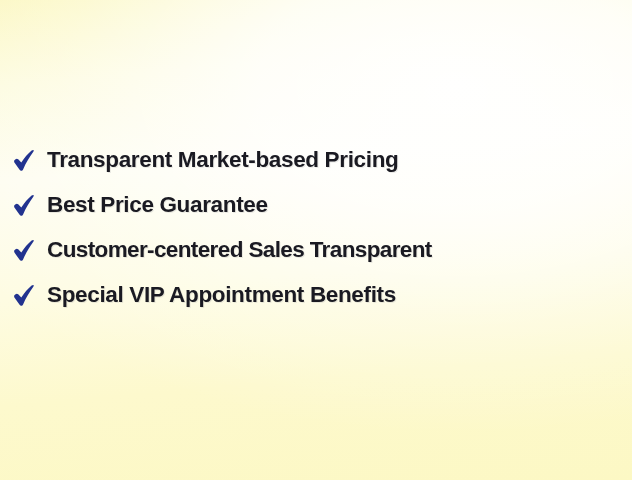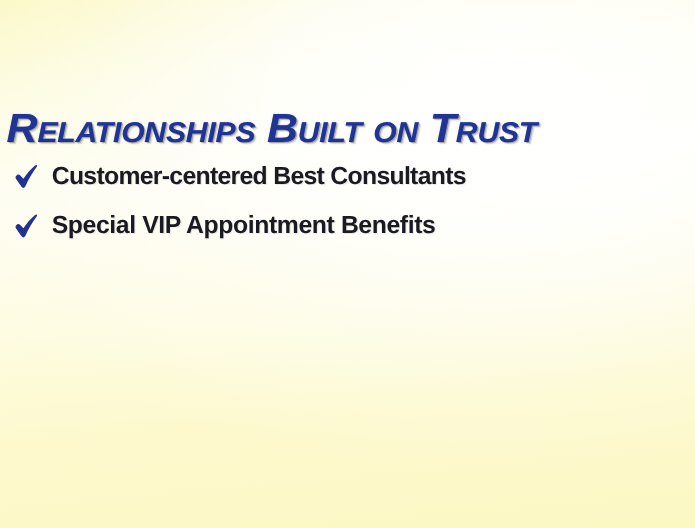--- a/index.html
+++ b/index.html
@@ -104,36 +104,49 @@
   .bullet-row[data-wide="true"] .bullet-text {
     letter-spacing: -0.62px;
     font-size: 22.5px;
   }
 </style>
 </head>
 <body>
 
 <div id="slide">
 
-  <div id="title-block">
-    <h1 id="slide-title">Relationships Built on Trust</h1>
-  </div>
 
   <ul id="bullet-list">
 
+    <li class="bullet-row">
+      <span class="check-icon">
+        <svg width="24" height="26" viewBox="0 0 24 26" aria-hidden="true">
+          <path d="M2.4 12.2 C3.6 10.6 5.0 10.2 6.2 11.3 L9.3 14.6 C12.2 10.0 15.6 6.0 19.6 2.6 C21.2 1.3 22.6 2.0 21.3 3.8 C17.3 9.2 13.9 15.0 11.2 21.2 C10.3 23.2 8.6 23.4 7.4 21.6 L2.6 14.8 C2.0 13.9 2.0 12.8 2.4 12.2 Z" fill="#22338F"></path>
+        </svg>
+      </span>
+      <span class="bullet-text"><span class="line1">Transparent Market-based Pricing</span></span>
+    </li>
 
+    <li class="bullet-row">
+      <span class="check-icon">
+        <svg width="24" height="26" viewBox="0 0 24 26" aria-hidden="true">
+          <path d="M2.4 12.2 C3.6 10.6 5.0 10.2 6.2 11.3 L9.3 14.6 C12.2 10.0 15.6 6.0 19.6 2.6 C21.2 1.3 22.6 2.0 21.3 3.8 C17.3 9.2 13.9 15.0 11.2 21.2 C10.3 23.2 8.6 23.4 7.4 21.6 L2.6 14.8 C2.0 13.9 2.0 12.8 2.4 12.2 Z" fill="#22338F"></path>
+        </svg>
+      </span>
+      <span class="bullet-text"><span class="line1">Best Price Guarantee</span></span>
+    </li>
 
 
     <li class="bullet-row" data-wide="true">
       <span class="check-icon">
         <svg width="24" height="26" viewBox="0 0 24 26" aria-hidden="true">
           <path d="M2.4 12.2 C3.6 10.6 5.0 10.2 6.2 11.3 L9.3 14.6 C12.2 10.0 15.6 6.0 19.6 2.6 C21.2 1.3 22.6 2.0 21.3 3.8 C17.3 9.2 13.9 15.0 11.2 21.2 C10.3 23.2 8.6 23.4 7.4 21.6 L2.6 14.8 C2.0 13.9 2.0 12.8 2.4 12.2 Z" fill="#22338F"></path>
         </svg>
       </span>
-      <span class="bullet-text"><span class="line2">Customer-centered Best Consultants</span></span>
+      <span class="bullet-text"><span class="line2">Customer-centered Sales Transparent</span></span>
     </li>
 
     <li class="bullet-row">
       <span class="check-icon">
         <svg width="24" height="26" viewBox="0 0 24 26" aria-hidden="true">
           <path d="M2.4 12.2 C3.6 10.6 5.0 10.2 6.2 11.3 L9.3 14.6 C12.2 10.0 15.6 6.0 19.6 2.6 C21.2 1.3 22.6 2.0 21.3 3.8 C17.3 9.2 13.9 15.0 11.2 21.2 C10.3 23.2 8.6 23.4 7.4 21.6 L2.6 14.8 C2.0 13.9 2.0 12.8 2.4 12.2 Z" fill="#22338F"></path>
         </svg>
       </span>
       <span class="bullet-text"><span class="line1">Special VIP Appointment Benefits</span></span>
     </li>

